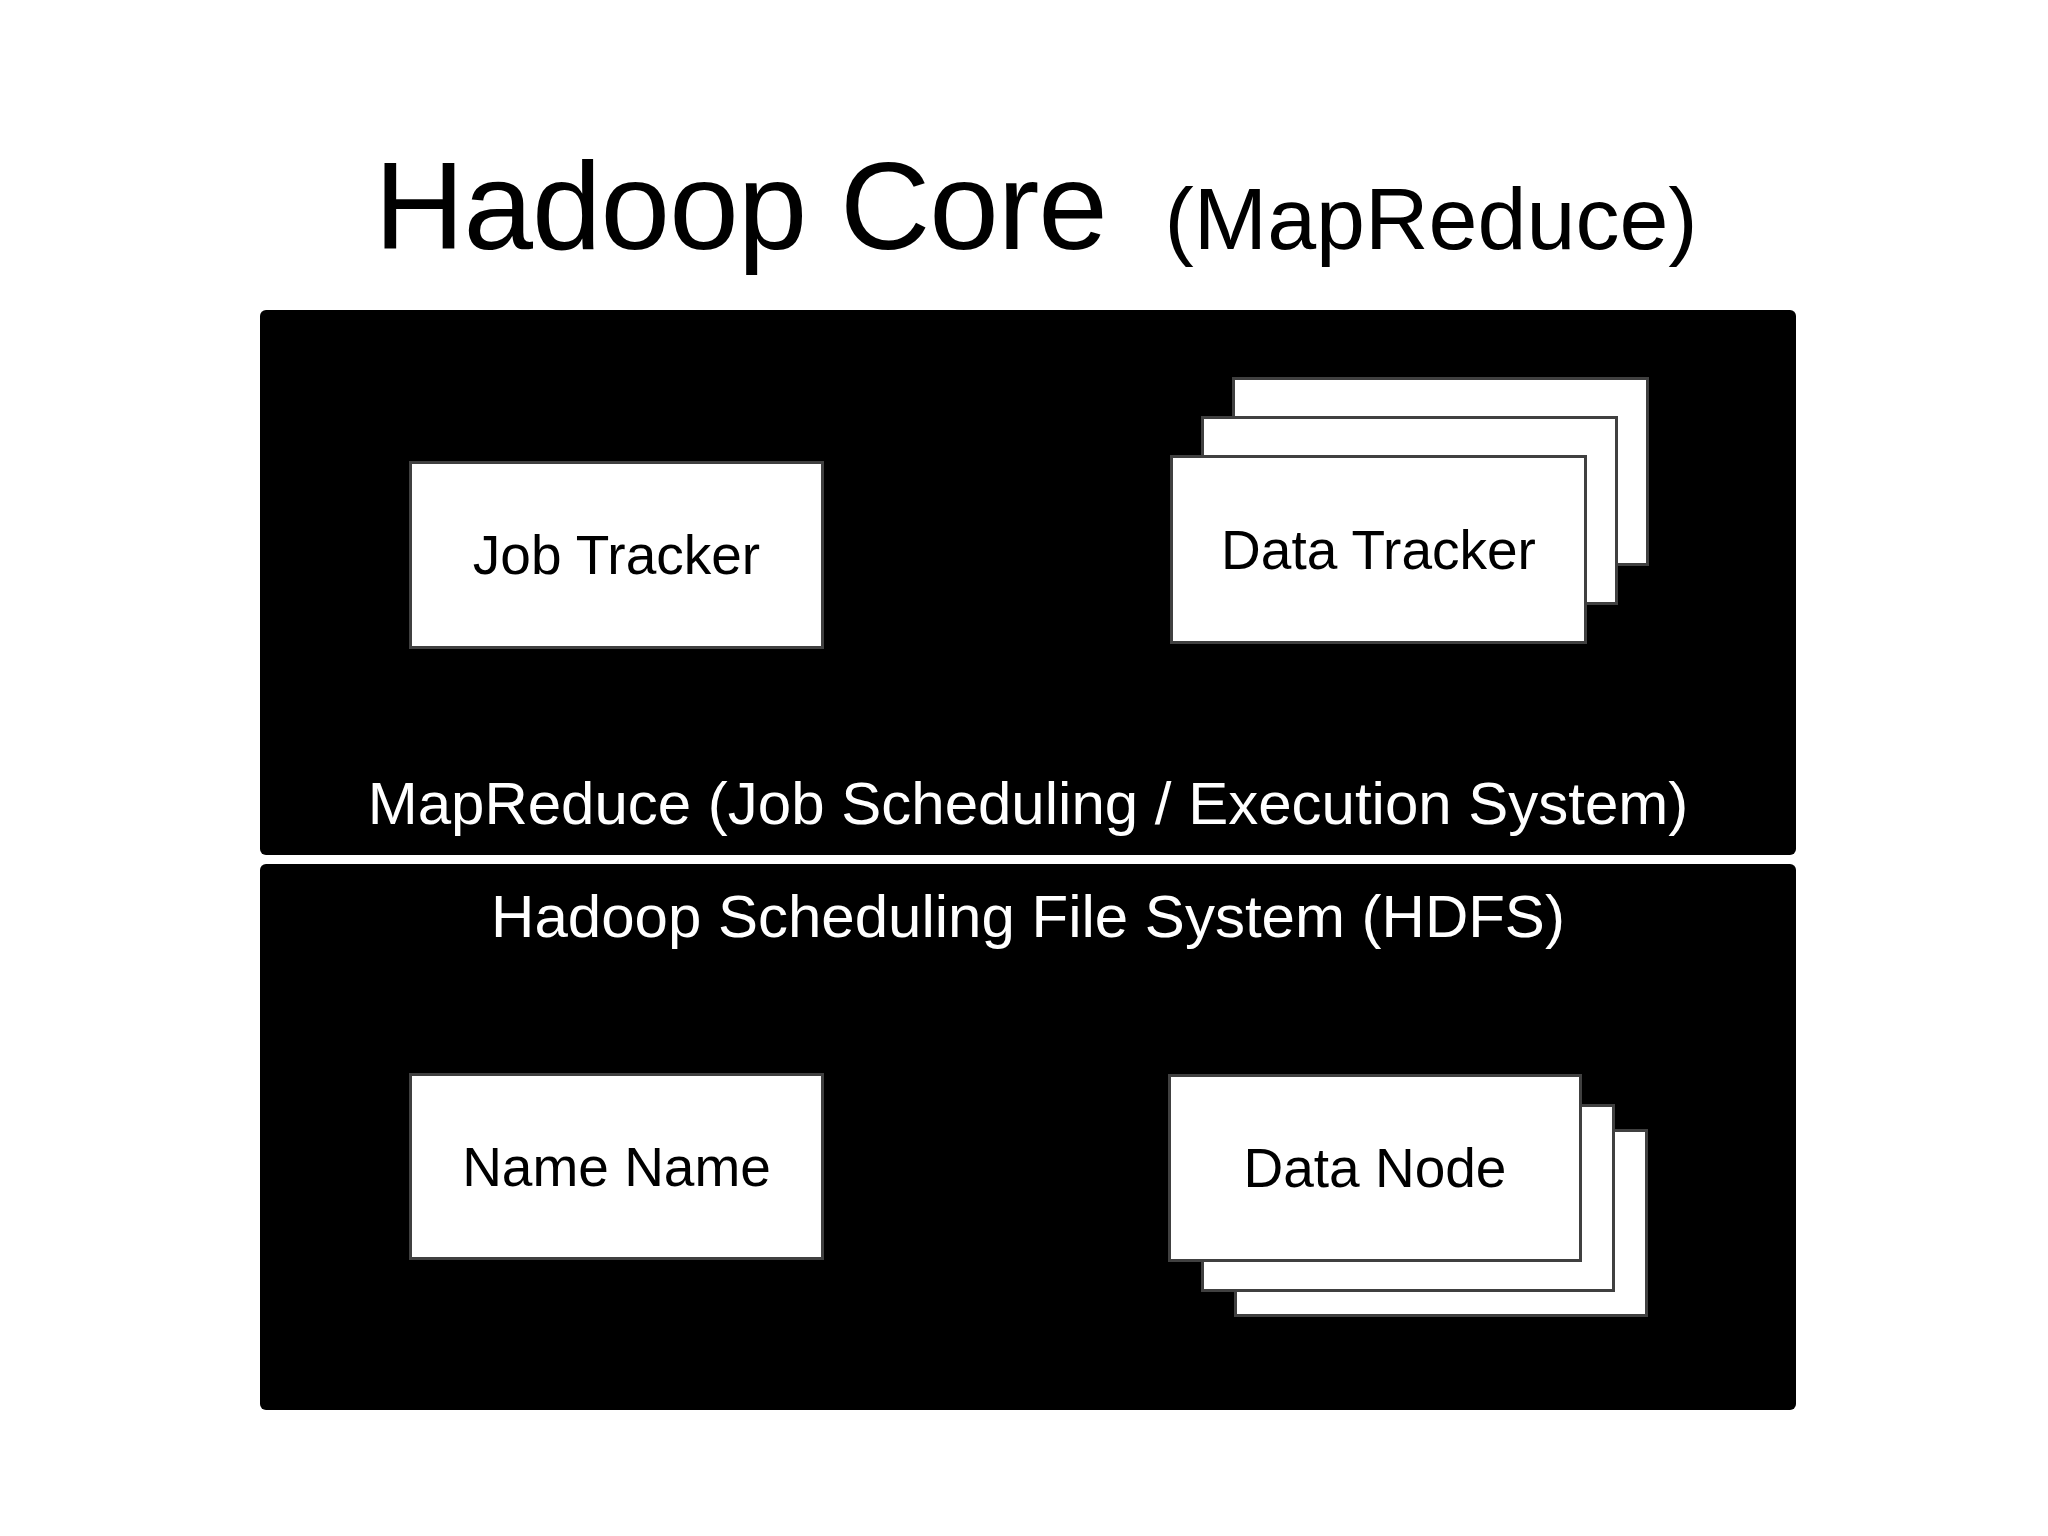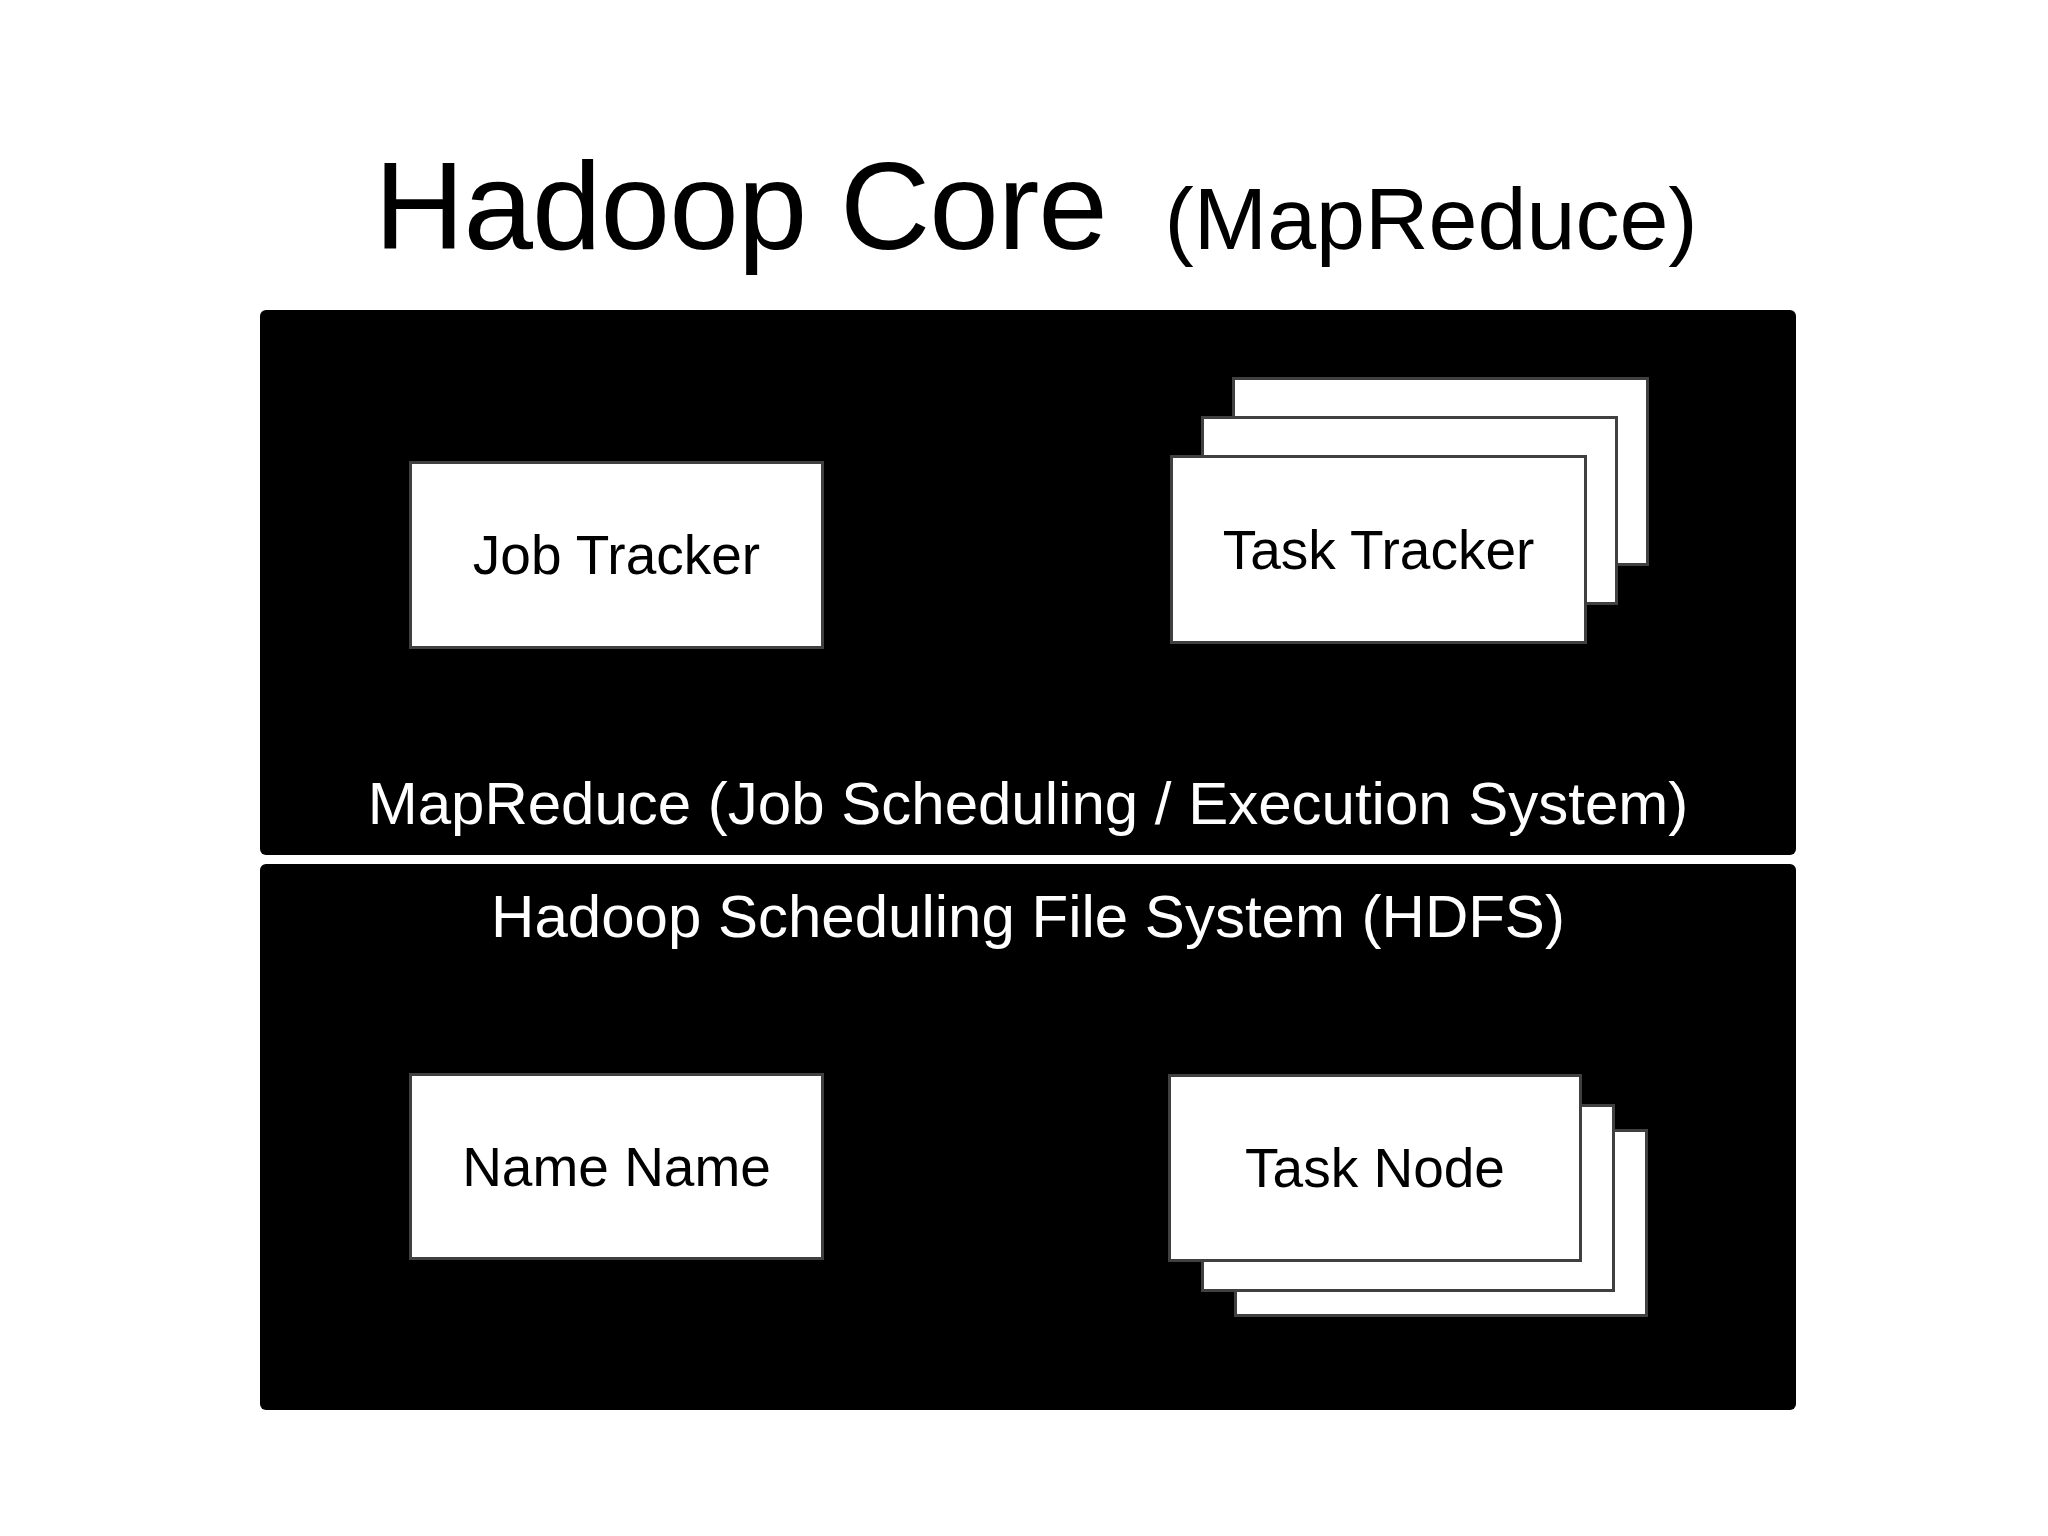--- a/index.html
+++ b/index.html
@@ -89,33 +89,33 @@
   </div>
 
   <div class="layer layer-mapreduce">
     <div class="node node-job-tracker">
       <span>Job Tracker</span>
     </div>
     <div class="stack stack-task-tracker">
       <div class="node card card-back"></div>
       <div class="node card card-middle"></div>
       <div class="node card card-front">
-        <span>Task Tracker</span>
+        <span>Data Tracker</span>
       </div>
     </div>
     <div class="layer-label">MapReduce (Job Scheduling / Execution System)</div>
   </div>
 
   <div class="layer layer-hdfs">
     <div class="layer-label">Hadoop Scheduling File System (HDFS)</div>
     <div class="node node-name-node">
       <span>Name Name</span>
     </div>
     <div class="stack stack-data-node">
       <div class="node card card-back"></div>
       <div class="node card card-middle"></div>
       <div class="node card card-front">
-        <span>Task Node</span>
+        <span>Data Node</span>
       </div>
     </div>
   </div>
 
 </div>
 
 </body></html>

